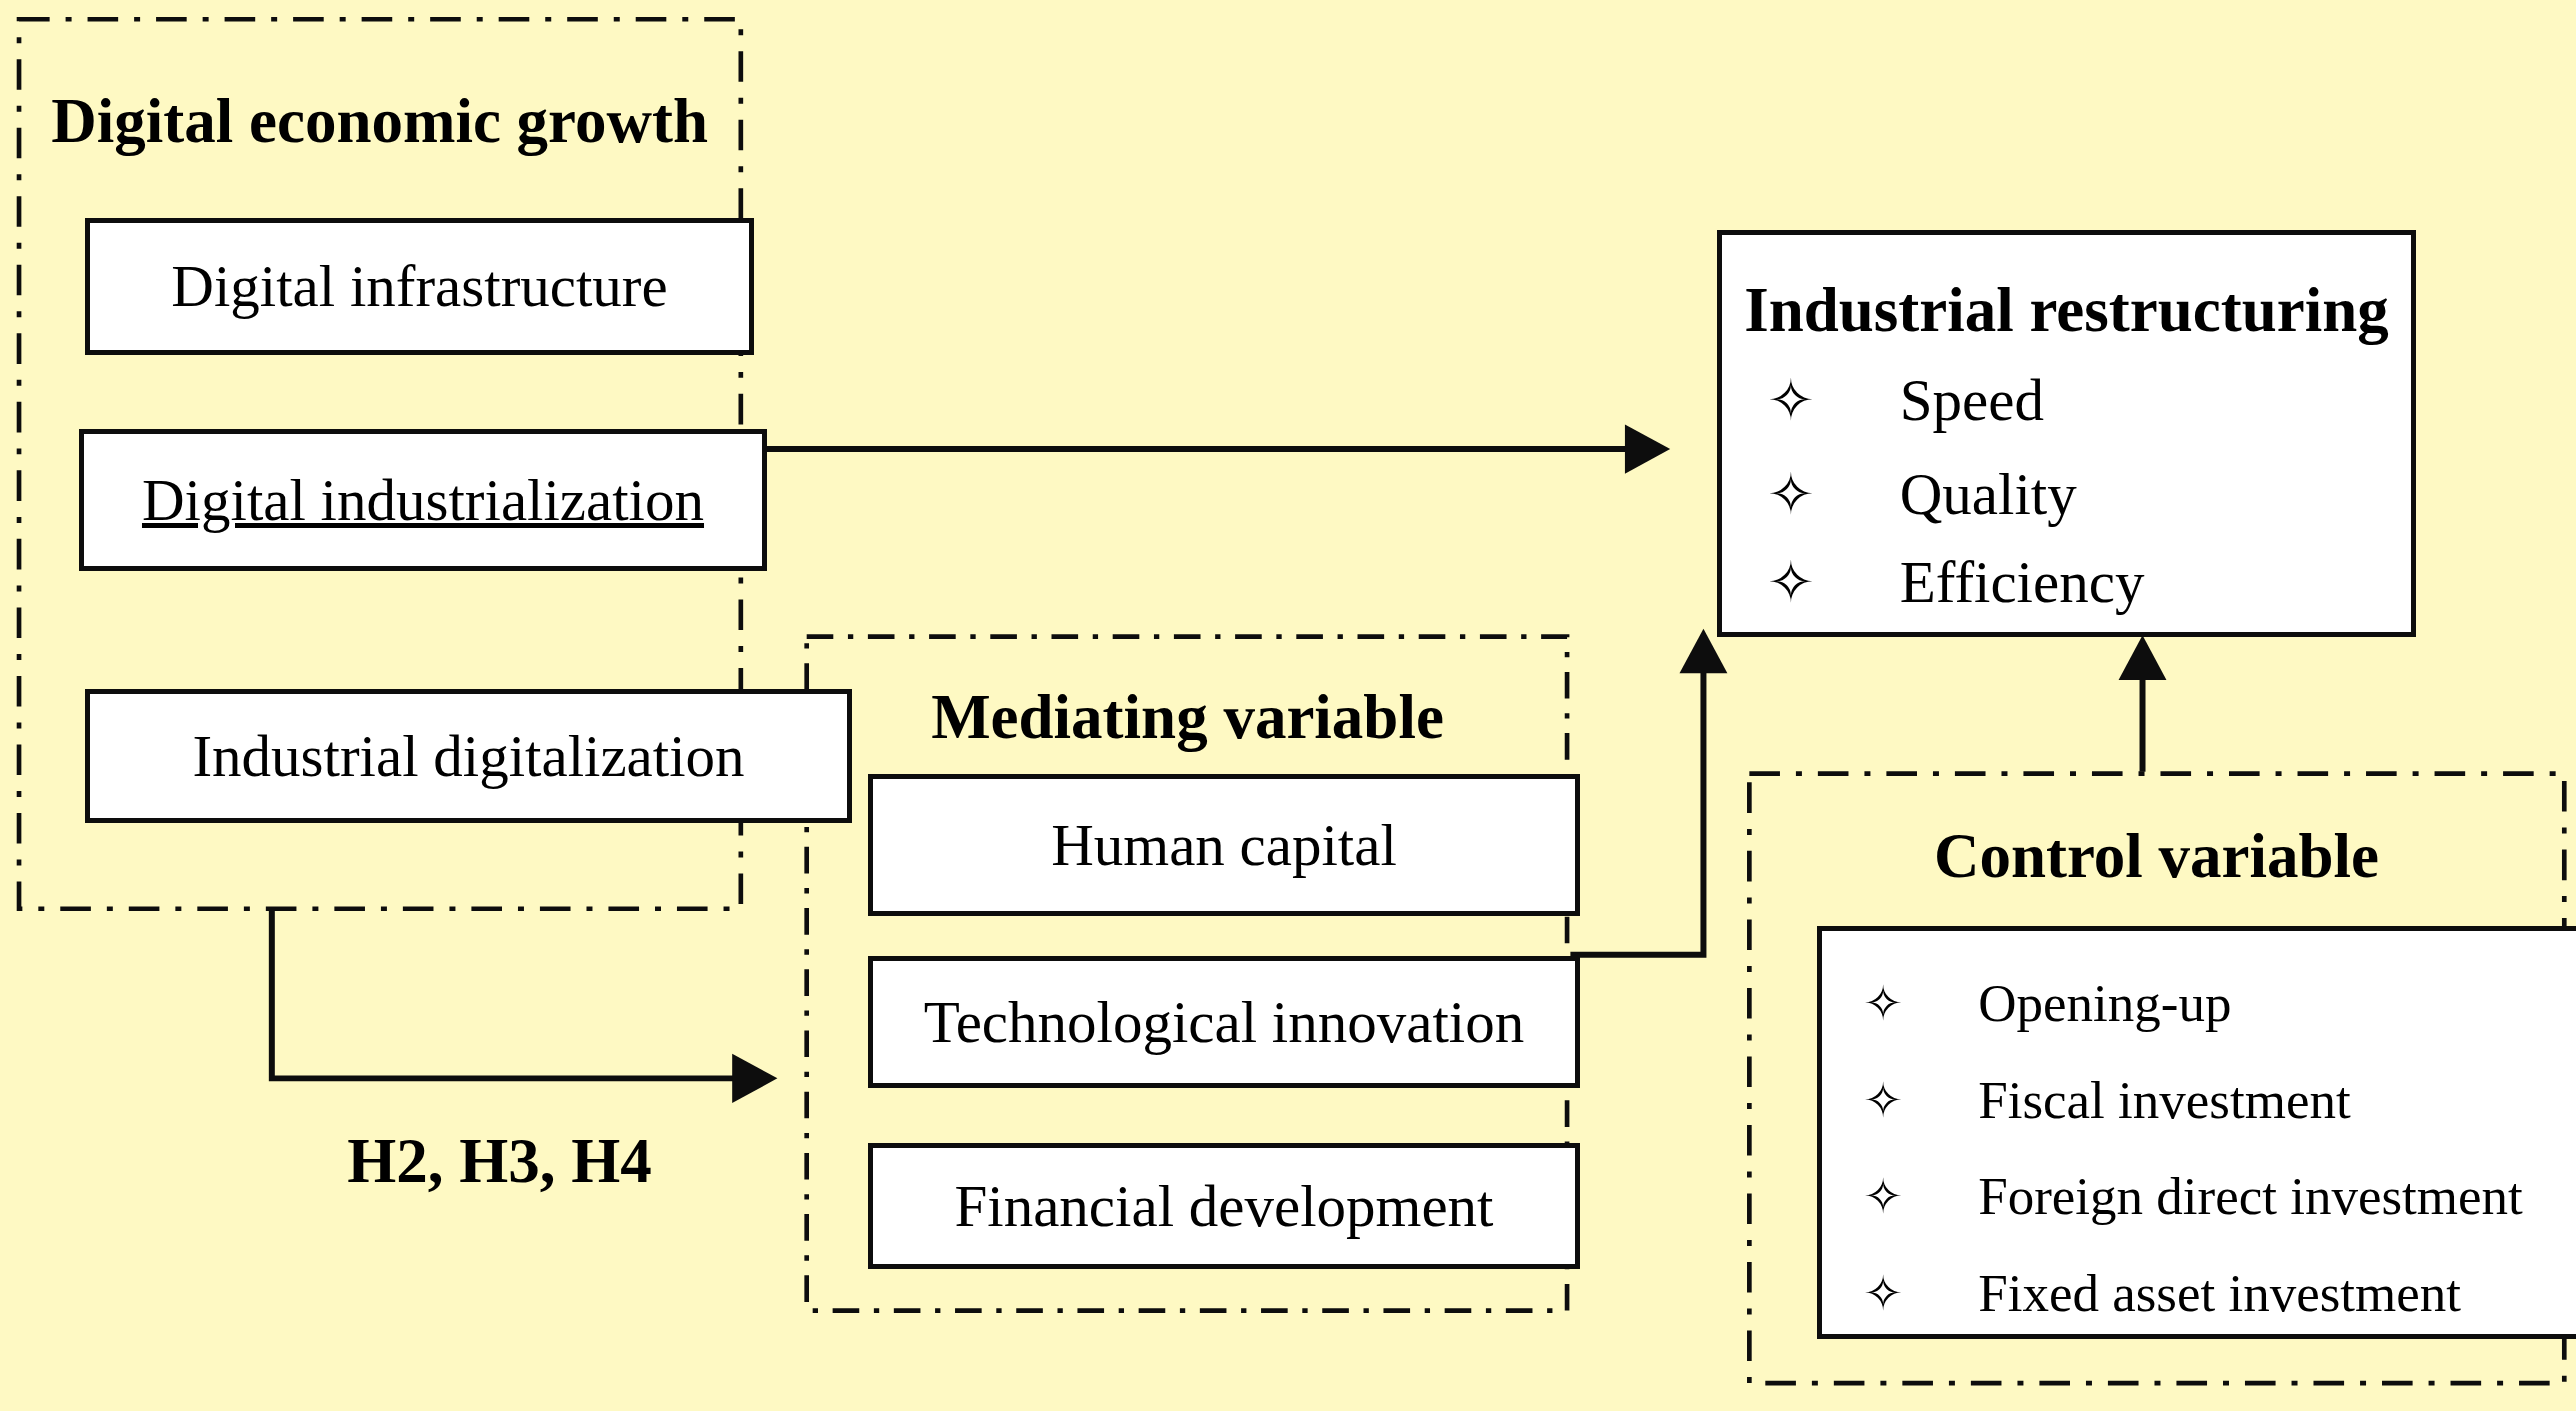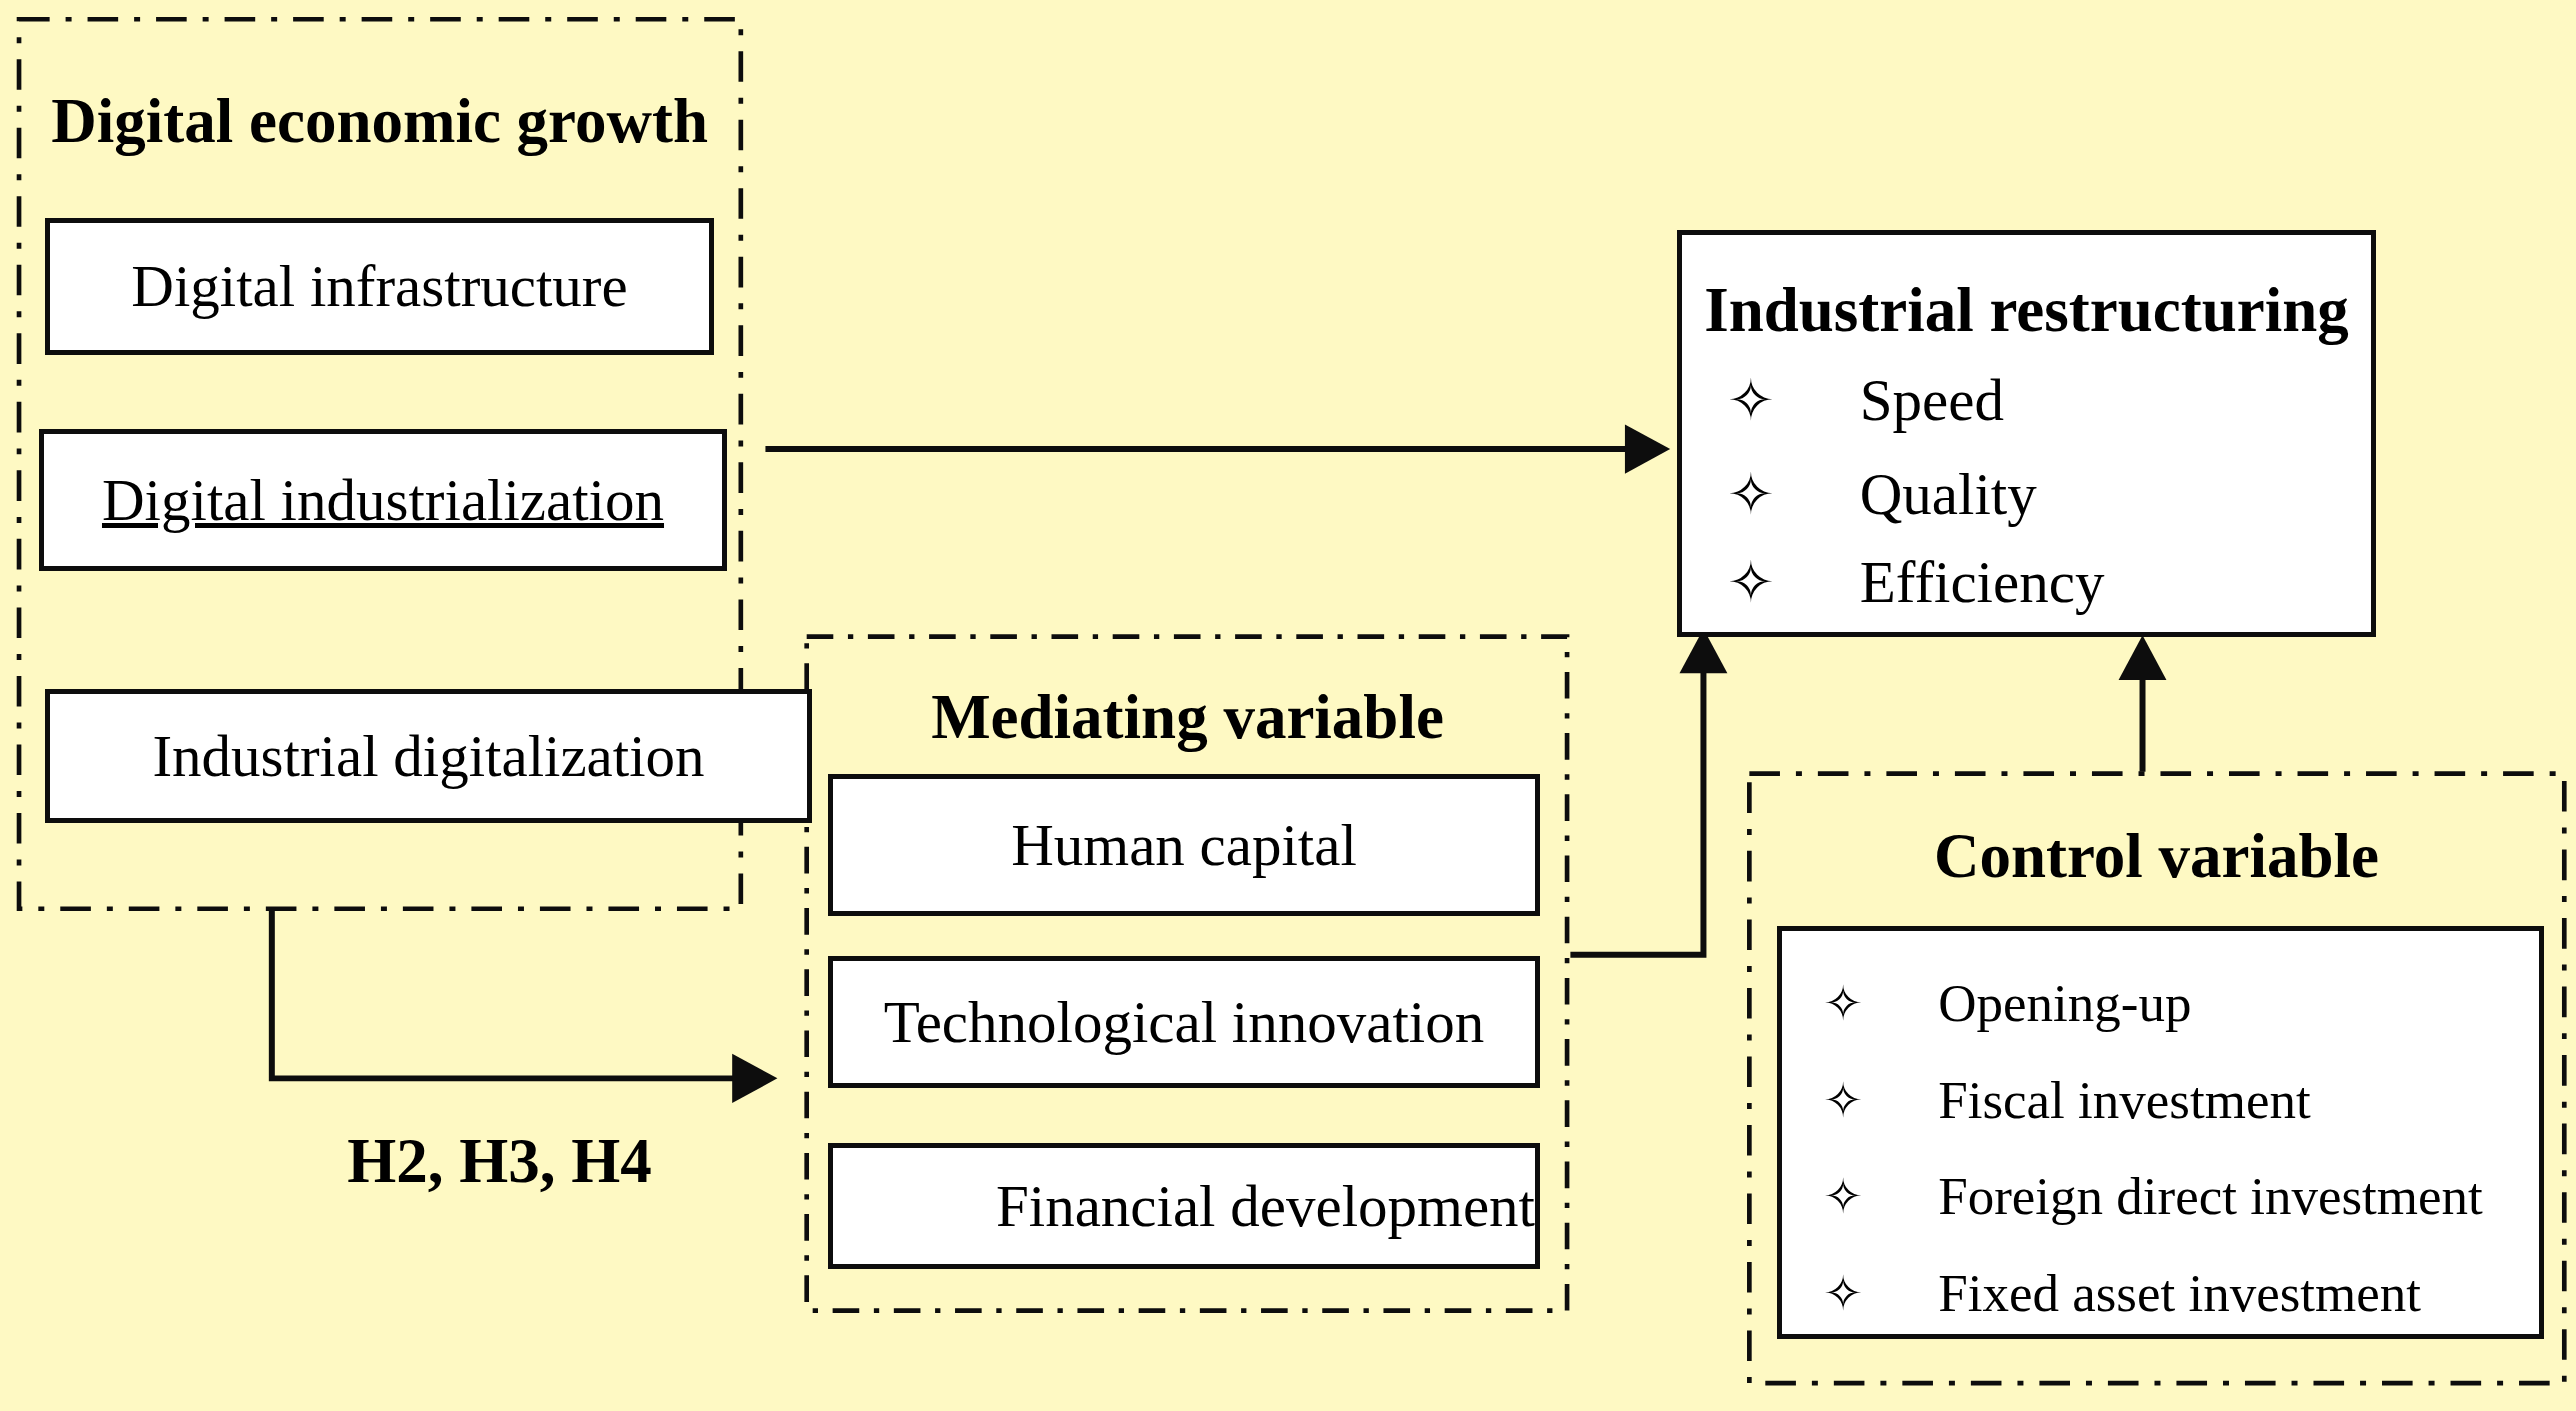--- a/index.html
+++ b/index.html
@@ -11,20 +11,21 @@
     color:#000000;
     overflow:hidden;
   }
   svg.lines{position:absolute;left:0;top:0;width:2576px;height:1411px;}
   .box{
     position:absolute;
     border:5.3px solid #0d0d0d;
     background:#ffffff;
     display:flex;align-items:center;justify-content:center;
     box-sizing:border-box;
+    margin-left:40px;
   }
   .box-label{font-size:59px;white-space:nowrap;}
   .section-title{
     position:absolute;
     font-weight:bold;font-size:63px;
     text-align:center;white-space:nowrap;line-height:1.15;
   }
   .hyp-label{
     position:absolute;
     font-weight:bold;font-size:63px;
@@ -120,21 +121,21 @@
   <div class="section-title" style="left:807px;top:673px;width:761px;margin-top:8px;">Mediating variable</div>
 
   <div class="box" style="left:828px;top:774px;width:712px;height:142px;">
     <span class="box-label">Human capital</span>
   </div>
 
   <div class="box" style="left:828px;top:956px;width:712px;height:132px;">
     <span class="box-label">Technological innovation</span>
   </div>
 
-  <div class="box" style="left:828px;top:1143px;width:712px;height:126px;justify-content:flex-end;">
+  <div class="box" style="left:828px;top:1143px;width:712px;height:126px;">
     <span class="box-label">Financial development</span>
   </div>
 
   <div class="section-title" style="left:1749px;top:820px;width:815px;">Control variable</div>
 
   <div class="box" style="left:1777px;top:926px;width:767px;height:413px;justify-content:flex-start;align-items:flex-start;">
     <div class="bullet-row ctrl-row" style="top:35px;">
       <span class="star">✧</span>
       <span class="bullet-label">Opening-up</span>
     </div>

